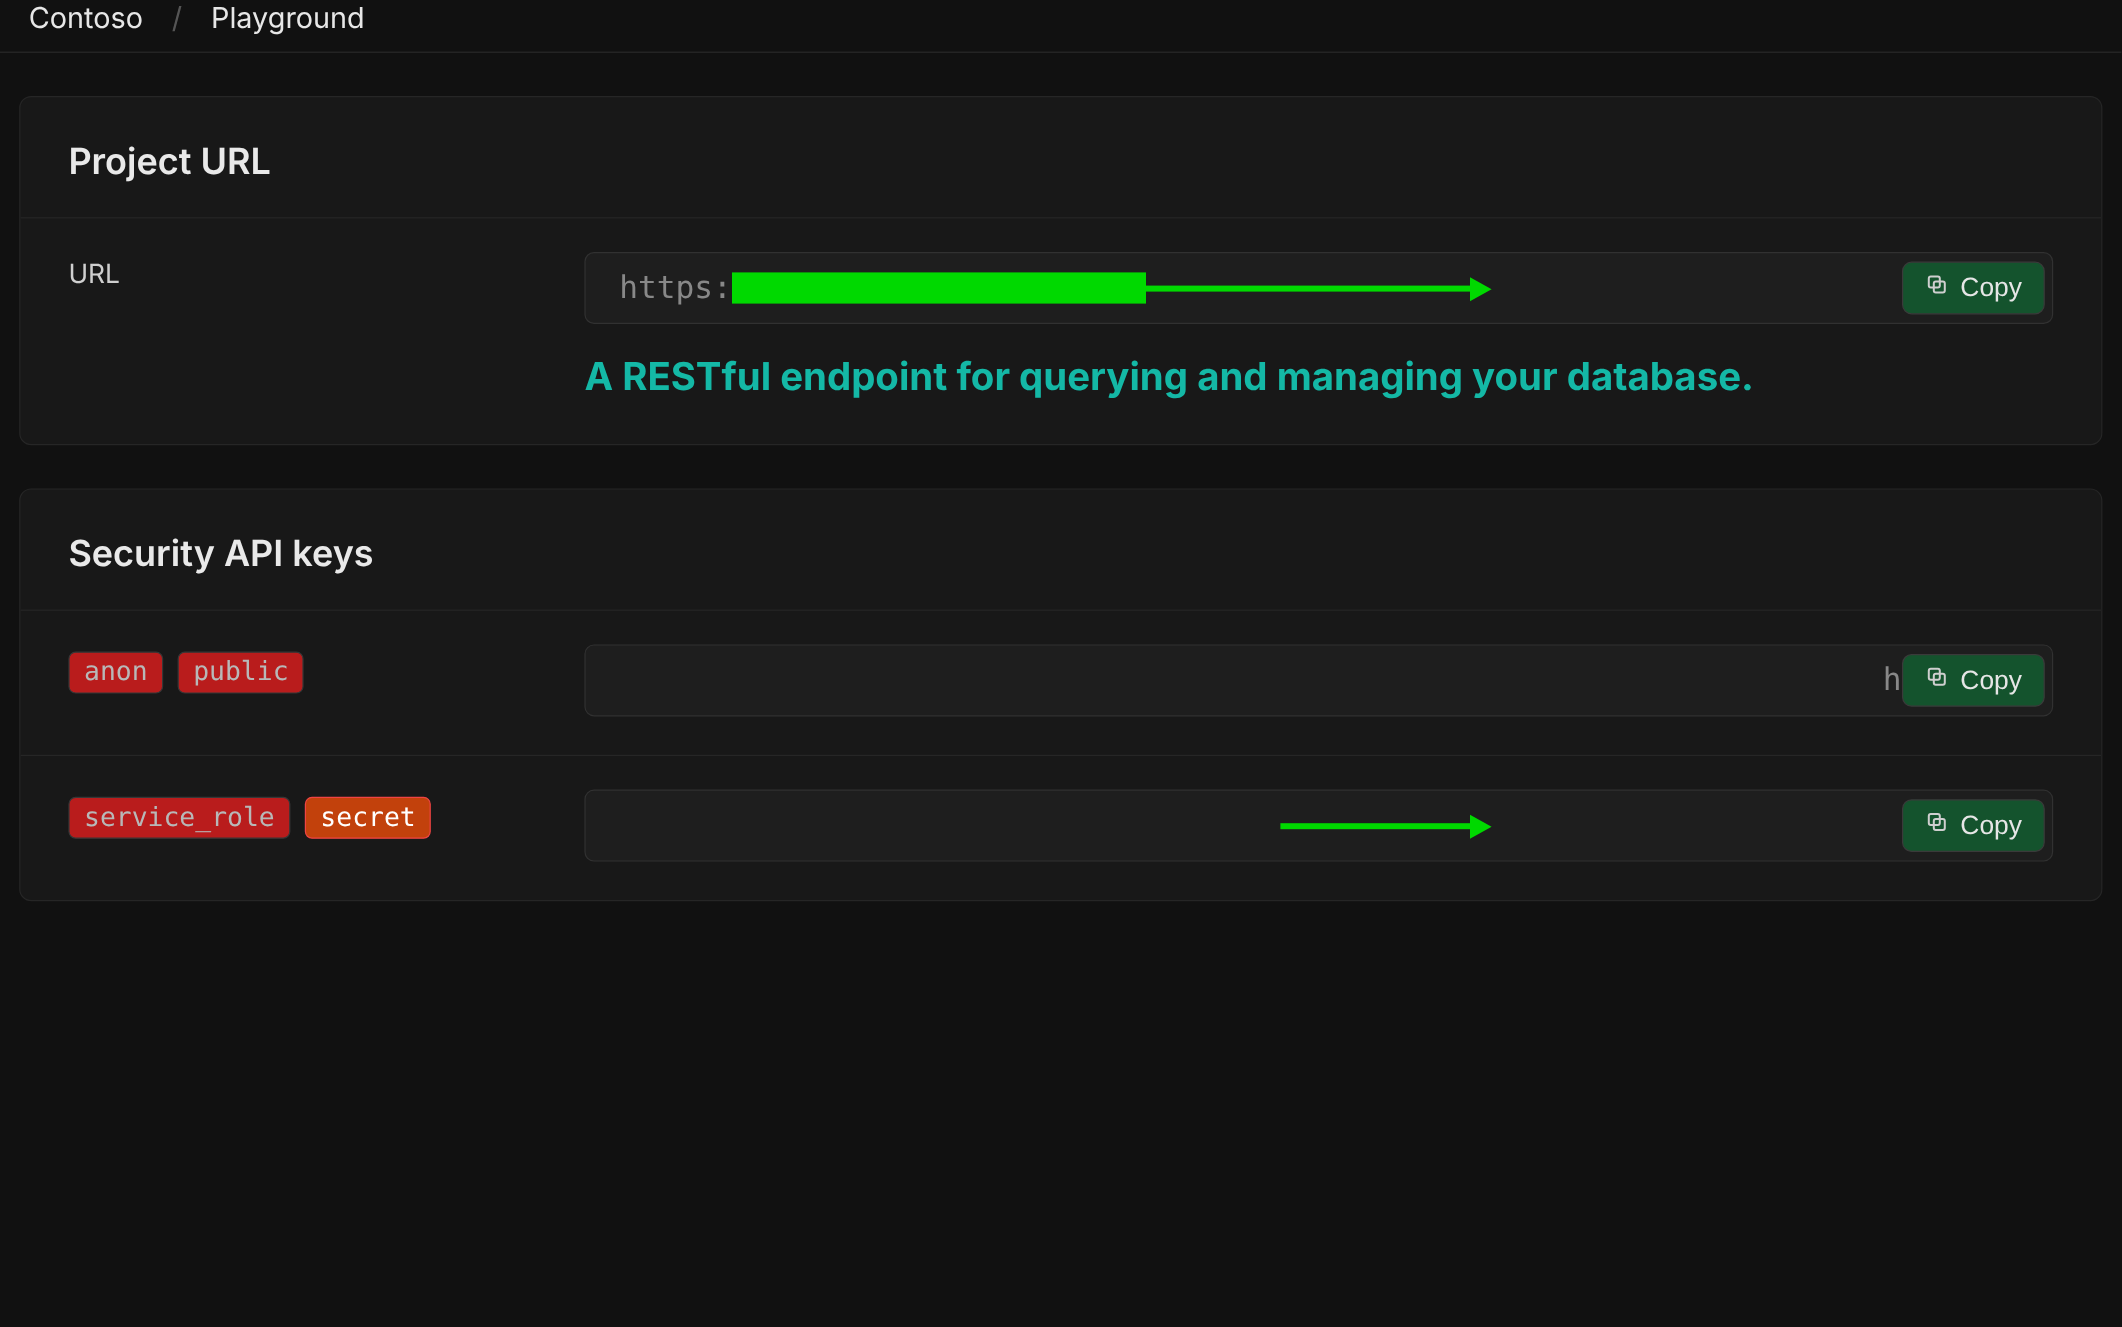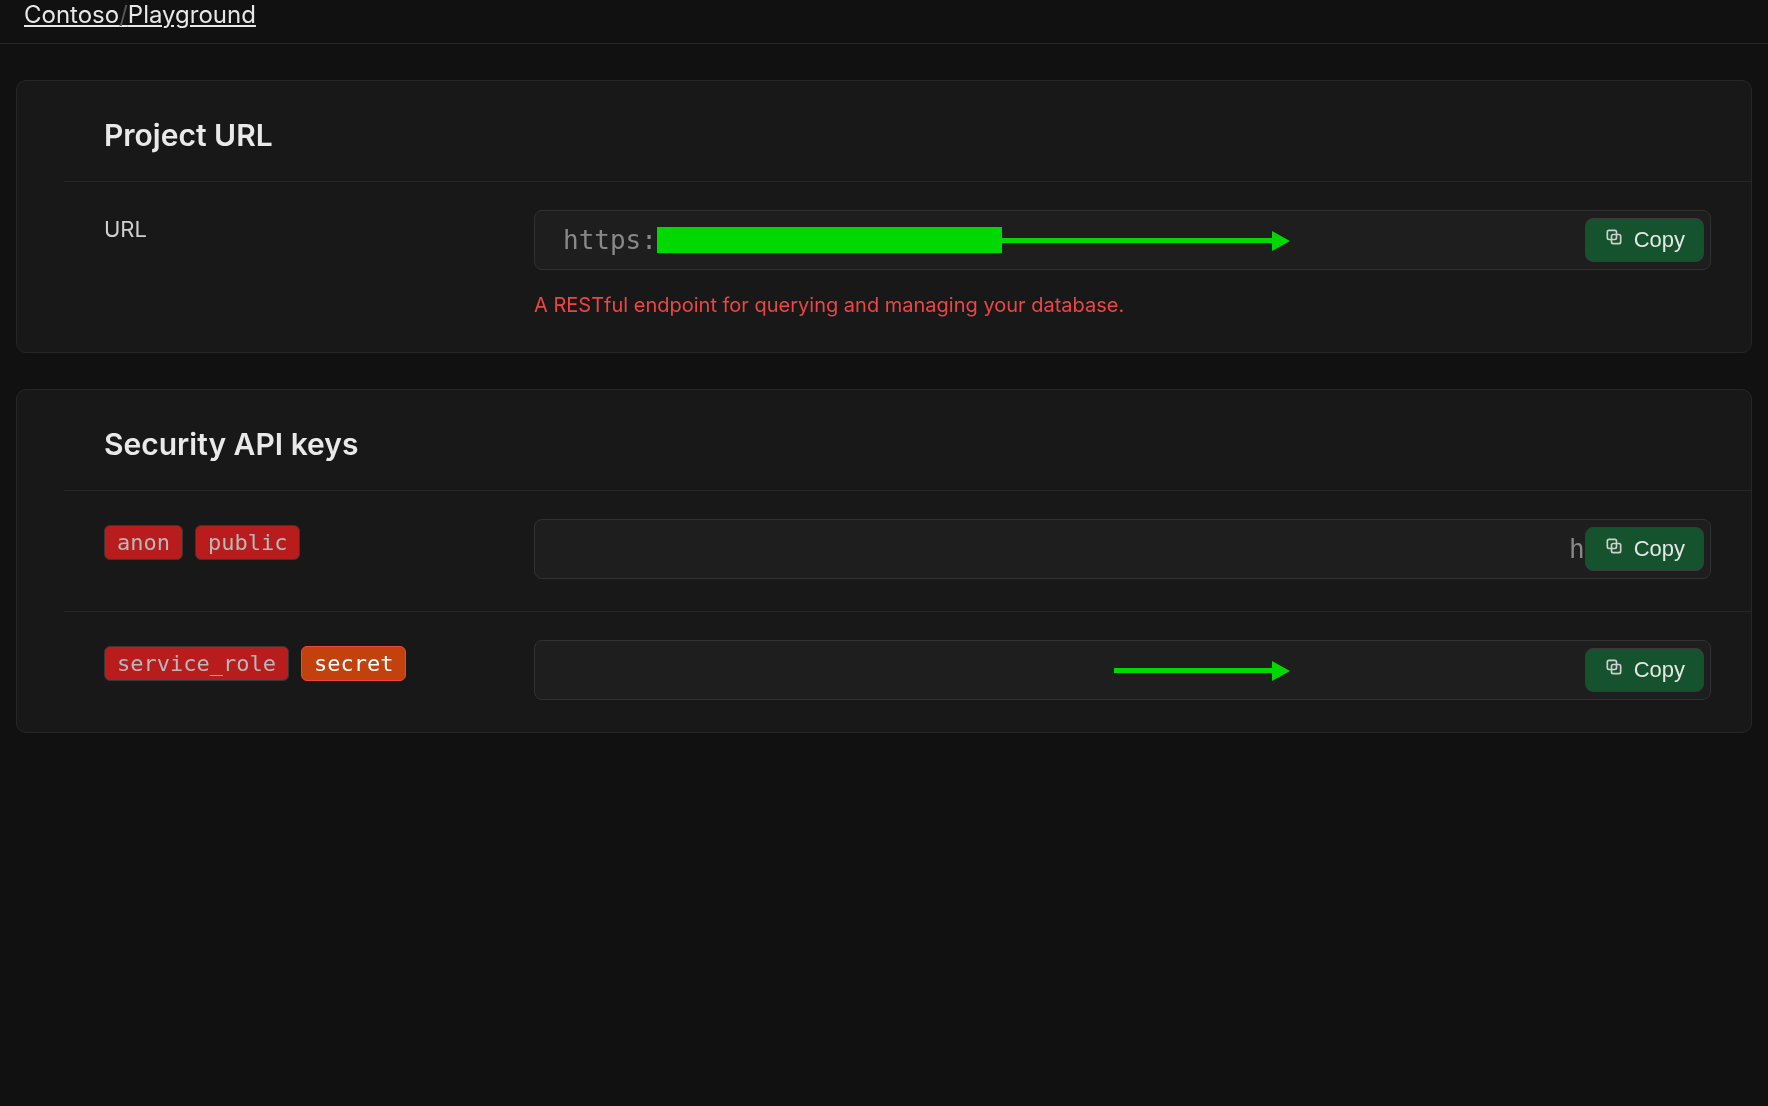--- a/index.html
+++ b/index.html
@@ -1,27 +1,26 @@
 <!DOCTYPE html>
 <html><head>
 <meta charset="utf-8">
 <style>
   * { box-sizing: border-box; margin: 0; padding: 0; }
   html, body { width: 1768px; height: 1106px; background: #111111; color: #e5e5e5; font-family: Inter, "Helvetica Neue", Arial, sans-serif; font-size: 20px; }
-  .breadcrumb { display: flex; align-items: center; padding: 0 0 14px 24px; font-size: 24px; color: #e7e7e7; text-decoration: underline; }
+  .breadcrumb { display: flex; align-items: center; gap: 24px; padding: 0 0 14px 24px; font-size: 24px; color: #e7e7e7; }
   .breadcrumb .sep { color: #555; }
   .breadcrumb a { color: #e7e7e7; text-decoration: none; }
   hr.full { border: none; border-top: 1px solid #2a2a2a; margin: 0; }
   .card {
     background: #181818;
     border: 1px solid #262626;
     border-radius: 10px;
     margin: 36px 16px 16px 16px;
     overflow: hidden;
-    padding-left: 47px;
   }
   .card-header { padding: 36px 40px 28px 40px; }
   .card-header h2 { font-size: 30px; font-weight: 600; color: #e9e9e9; }
   .card-desc { font-size: 24px; color: #8b8b8b; line-height: 1.5; margin-top: 18px; }
   .row {
     display: grid;
     grid-template-columns: 430px 1fr;
     gap: 0;
     padding: 28px 40px 32px 40px;
     border-top: 1px solid #262626;
@@ -66,21 +65,21 @@
     background: #14532d;
     border: 1px solid #3a3a3a;
     color: #e6e6e6;
     font-size: 22px;
     border-radius: 8px;
     padding: 8px 18px;
     cursor: pointer;
     flex-shrink: 0;
   }
   .copy-btn svg { width: 20px; height: 20px; stroke: #cfcfcf; }
-  .helper { font-size: 20px; color: #ef4444; margin-top: 20px; line-height: 1.5; }
+  .helper { font-size: 32px; color: #14b8a6; margin-top: 20px; line-height: 1.5; font-weight: bold; }
 
   
   .overlay { position: absolute; pointer-events: none; }
   .redact { background: #00d900; height: 26px; }
   .arrow-line { background: #00d900; height: 5px; }
   .arrow-head {
     width: 0; height: 0;
     border-left: 18px solid #00d900;
     border-top: 10px solid transparent;
     border-bottom: 10px solid transparent;

